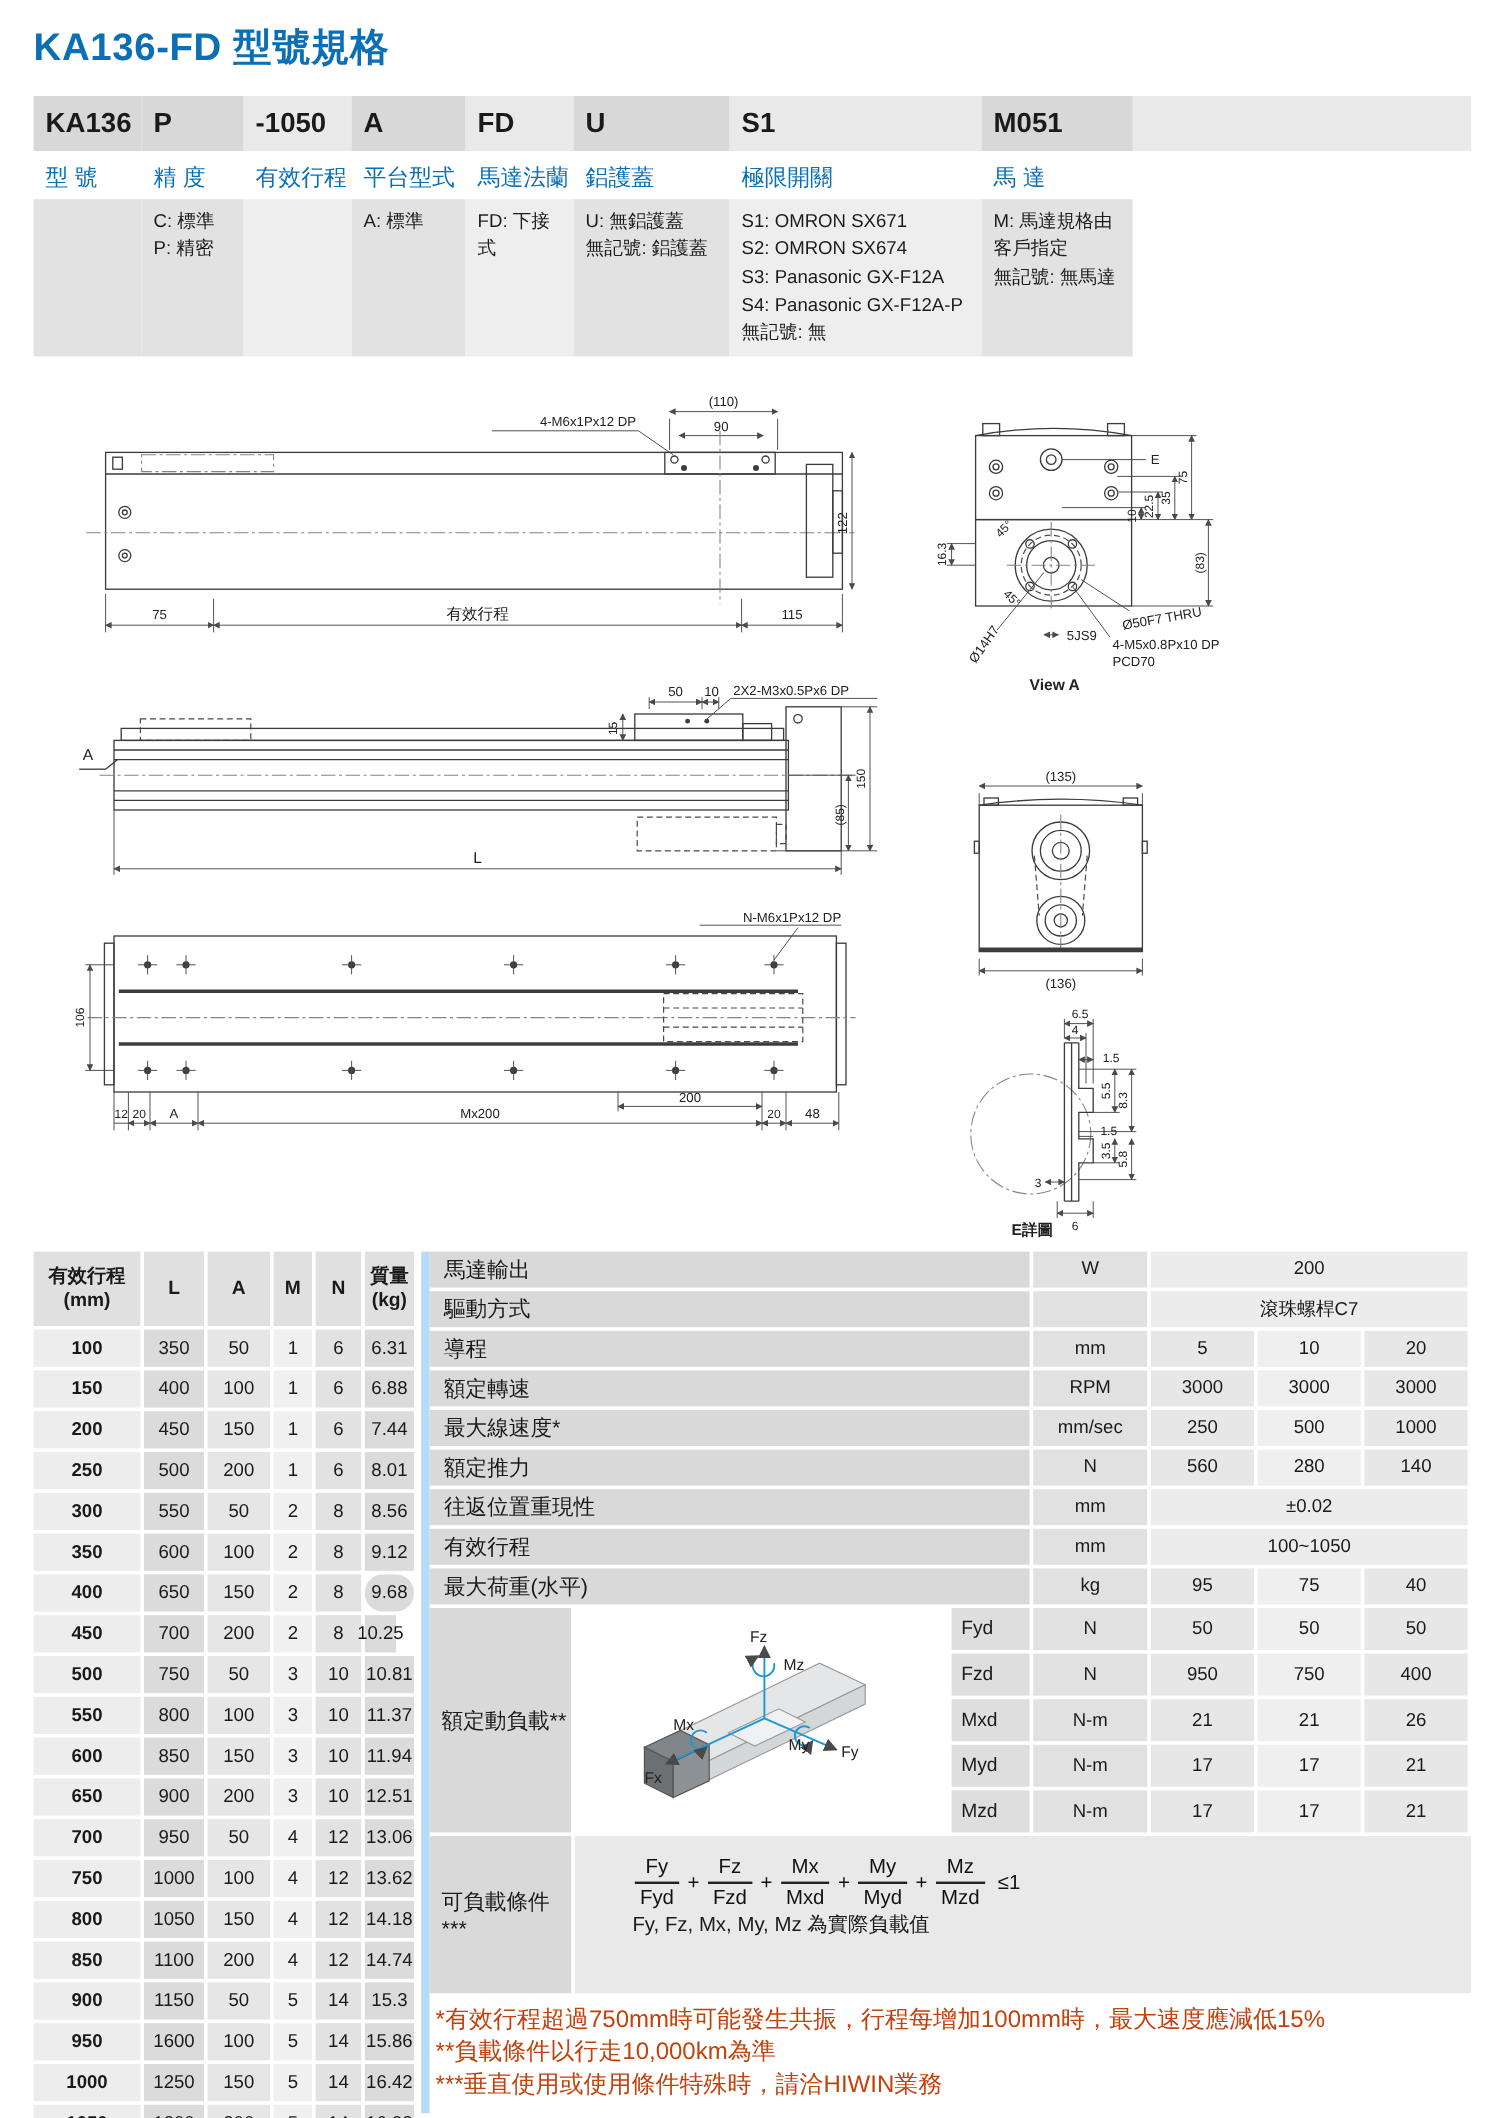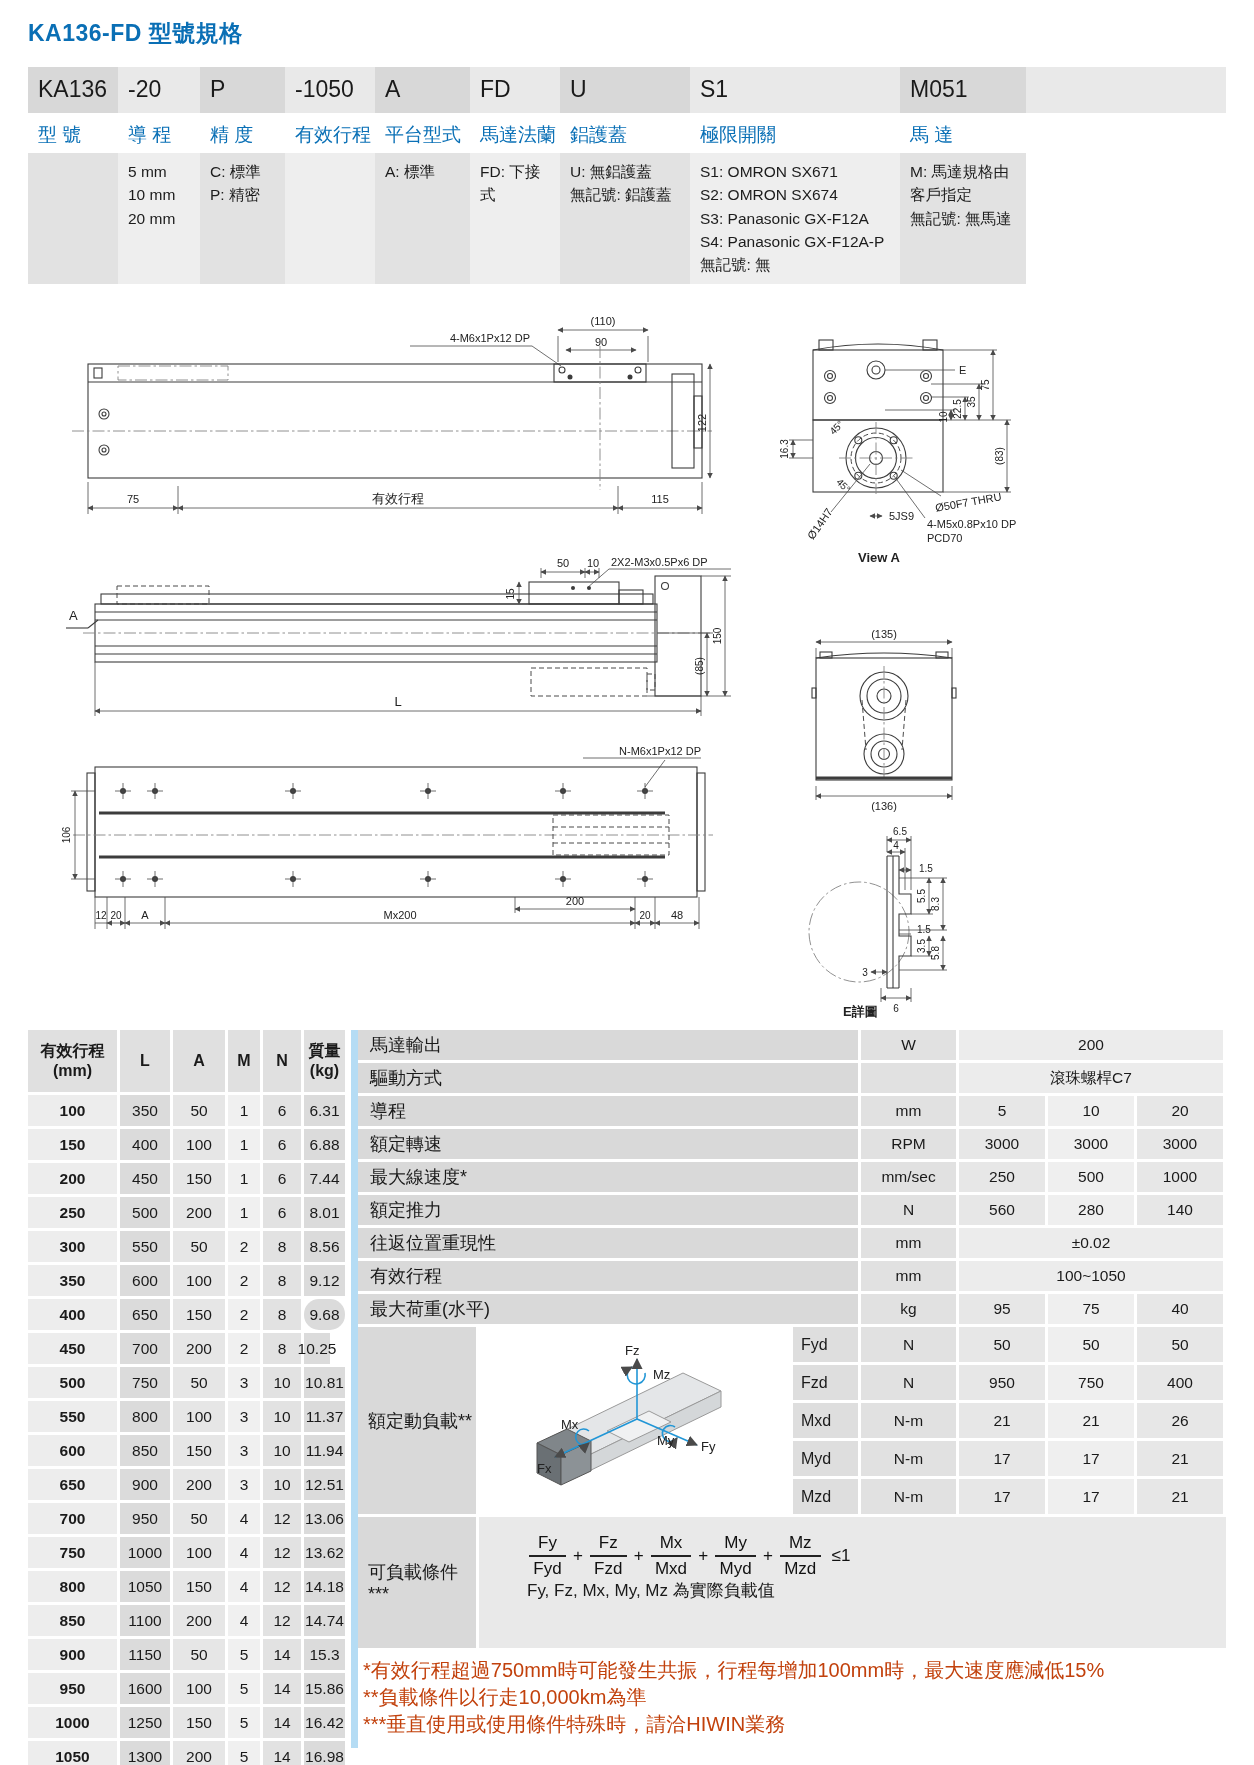--- a/index.html
+++ b/index.html
@@ -1,24 +1,24 @@
 <!DOCTYPE html>
 <html><head>
 <meta charset="utf-8">
 <style>
   *{box-sizing:border-box;margin:0;padding:0}
   html,body{background:#fff}
   body{font-family:"Liberation Sans",sans-serif;color:#1a1a1a;width:1254px}
   .page{width:1254px;padding:14px 28px 24px}
-  .title{font-size:23px;font-weight:700;color:#0a6fb5;letter-spacing:.5px;margin:4px 0 18px}
+  .title{font-size:32px;font-weight:700;color:#0a6fb5;letter-spacing:.5px;margin:4px 0 18px}
 
   
   .model-table{display:flex;width:1198px}
   .mt-col{display:flex;flex-direction:column}
-  .mt-code{height:46px;background:#d8d8d8;font-size:23px;font-weight:400;padding:9px 0 0 10px}
+  .mt-code{height:46px;background:#d8d8d8;font-size:23px;font-weight:700;padding:9px 0 0 10px}
   .mt-code.alt{background:#e9e9e9}
   .mt-label{height:40px;color:#0a70b6;font-size:19px;padding:9px 0 0 10px;background:#fff;white-space:nowrap}
   .mt-opts{flex:1;min-height:128px;background:#e2e2e2;padding:7px 6px 8px 10px;font-size:15.5px;line-height:1.5;color:#1c1c1c}
   .mt-opts.alt{background:#eeeeee}
   .mt-opts.none{background:#fff}
 
   
   .drawings{position:relative;width:1198px;height:720px;margin-top:14px}
   .drawings svg{position:absolute;overflow:visible}
   .ln{fill:none;stroke:#3c3c3c;stroke-width:1.1}
@@ -81,29 +81,20 @@
 
 <div class="page">
 
   <div class="title">KA136-FD 型號規格</div>
 
   <div class="model-table" id="model-table">
       <div class="mt-col" style="width: 90px;">
         <div class="mt-code">KA136</div>
         <div class="mt-label">型 號</div>
         <div class="mt-opts"></div>
-      </div>
-      <div class="mt-col" style="width: 82px;">
-        <div class="mt-code alt">-20</div>
-        <div class="mt-label">導 程</div>
-        <div class="mt-opts alt">
-          <div class="mt-opt">5 mm</div>
-          <div class="mt-opt">10 mm</div>
-          <div class="mt-opt">20 mm</div>
-        </div>
       </div>
       <div class="mt-col" style="width: 85px;">
         <div class="mt-code">P</div>
         <div class="mt-label">精 度</div>
         <div class="mt-opts">
           <div class="mt-opt">C: 標準</div>
           <div class="mt-opt">P: 精密</div>
         </div>
       </div>
       <div class="mt-col" style="width: 90px;">

